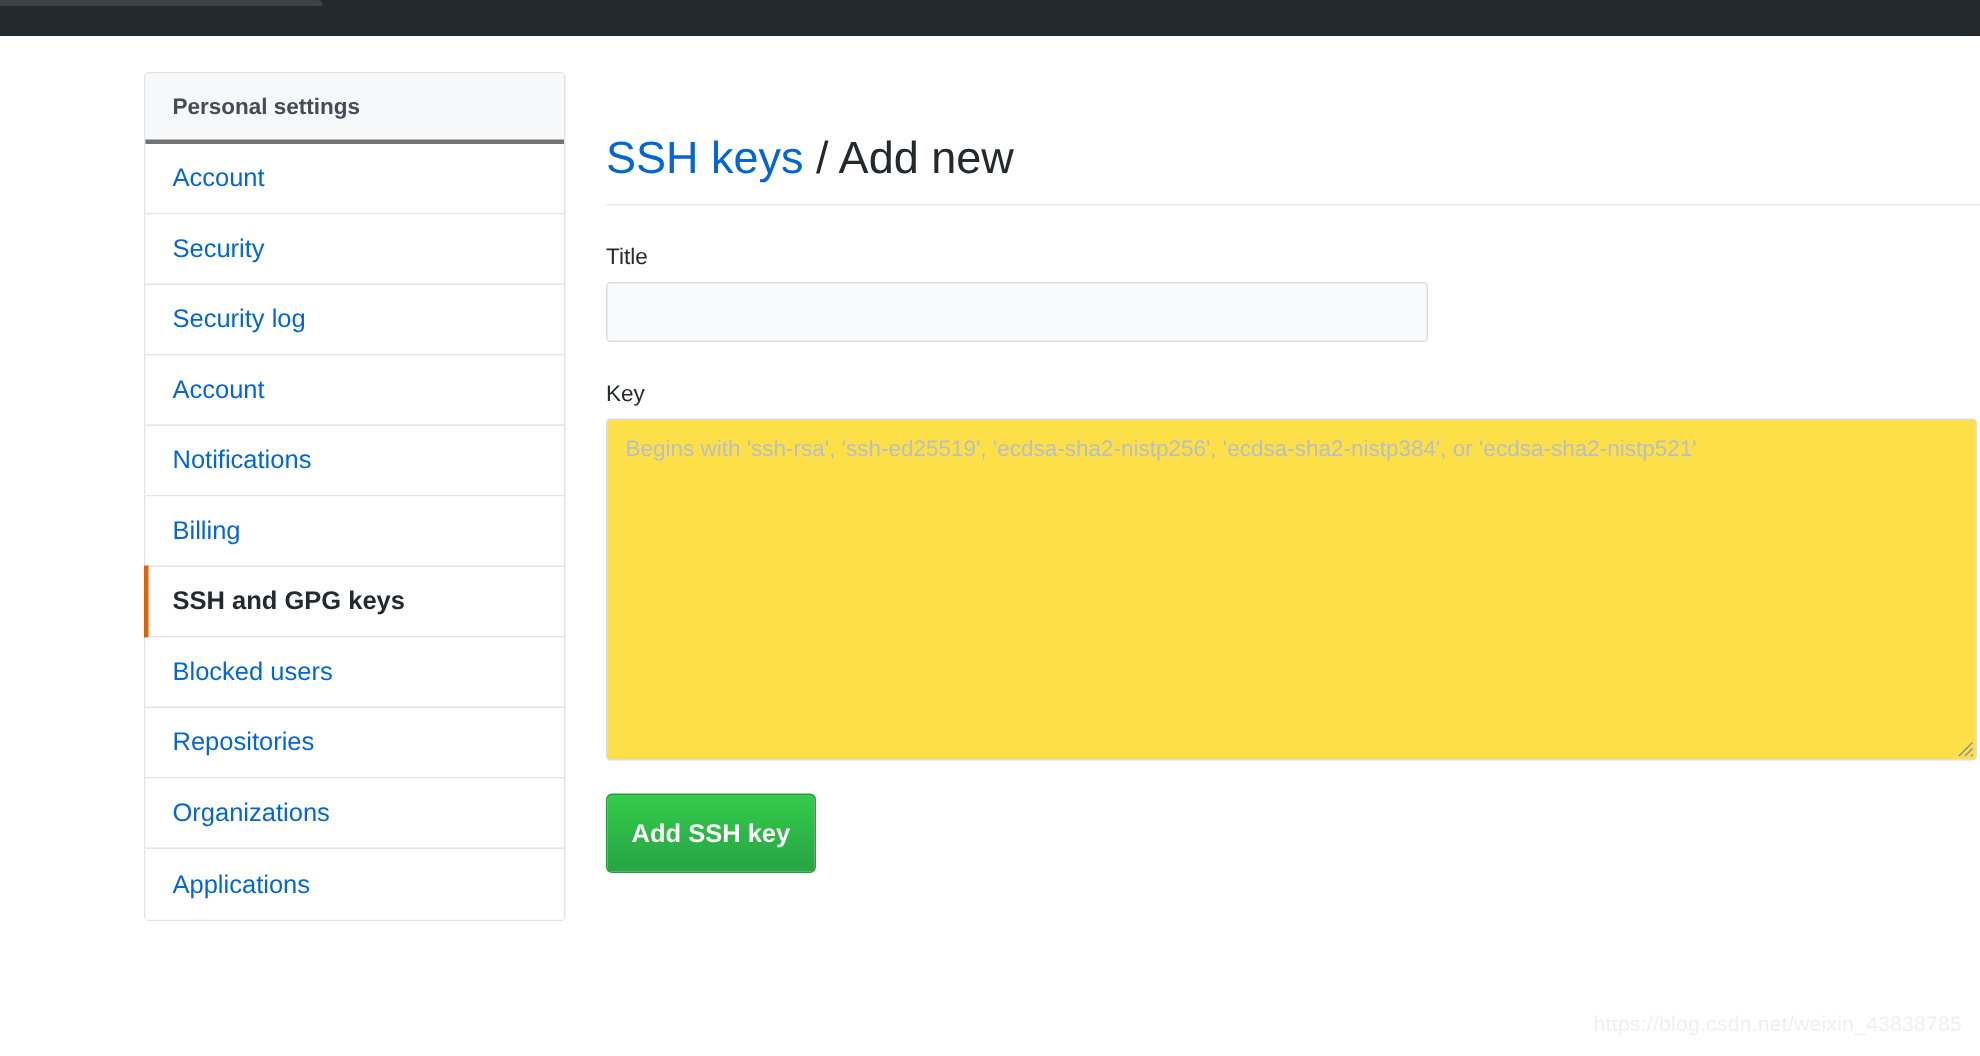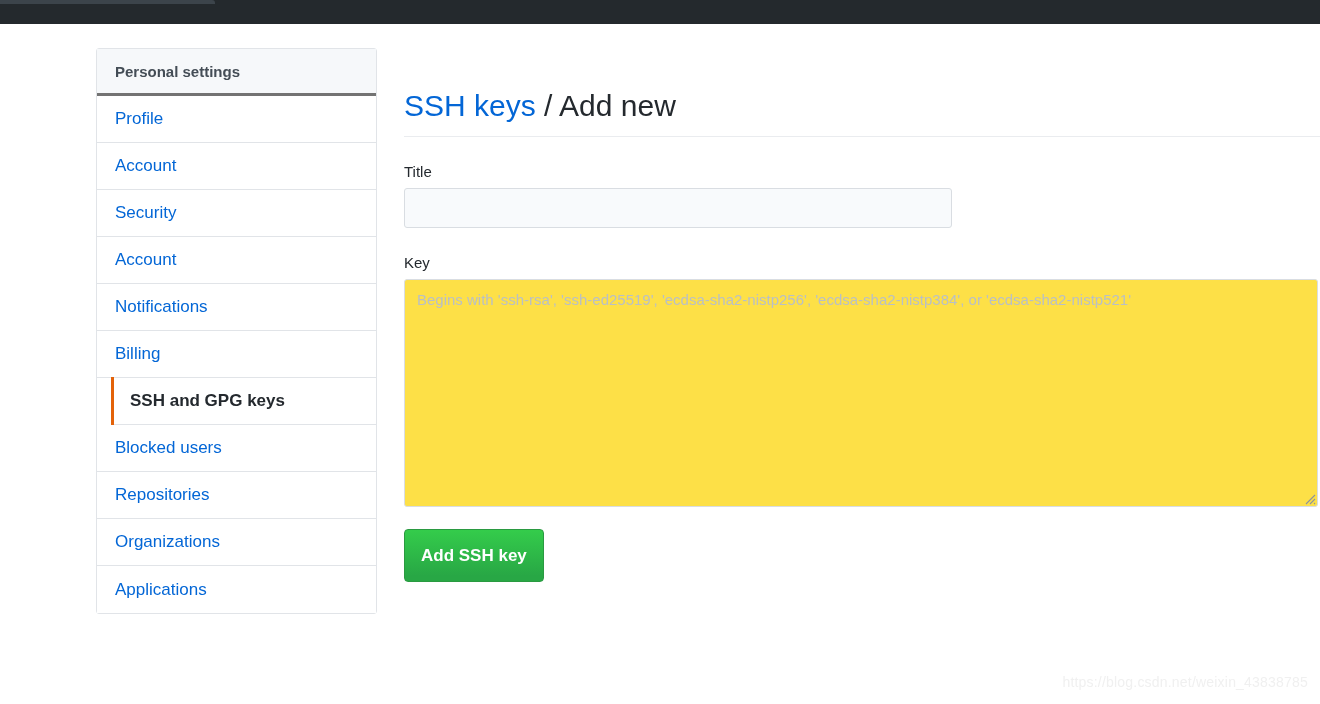--- a/index.html
+++ b/index.html
@@ -78,21 +78,20 @@
     color: #0366d6;
     cursor: pointer;
     background: #ffffff;
   }
   .nav-item:last-child {
     border-bottom: none;
   }
   .nav-item.selected {
     color: #24292e;
     font-weight: bold;
-    margin-left: 15px;
   }
   .nav-item.selected::before {
     content: "";
     position: absolute;
     left: -1px;
     top: -1px;
     bottom: -1px;
     width: 3px;
     background: #e36209;
   }
@@ -213,27 +212,27 @@
 </div>
 
 <div class="page">
 
   <nav class="sidebar">
     <div class="sidebar-header">
       <span class="sidebar-header-title">Personal settings</span>
     </div>
 
     <div class="nav-item">
-      <span>Profile</span>
-    </div>
-    <div class="nav-item">
       <span>Account</span>
     </div>
     <div class="nav-item">
       <span>Security</span>
+    </div>
+    <div class="nav-item">
+      <span>Security log</span>
     </div>
     <div class="nav-item">
       <span>Account</span>
     </div>
     <div class="nav-item">
       <span>Notifications</span>
     </div>
     <div class="nav-item">
       <span>Billing</span>
     </div>

